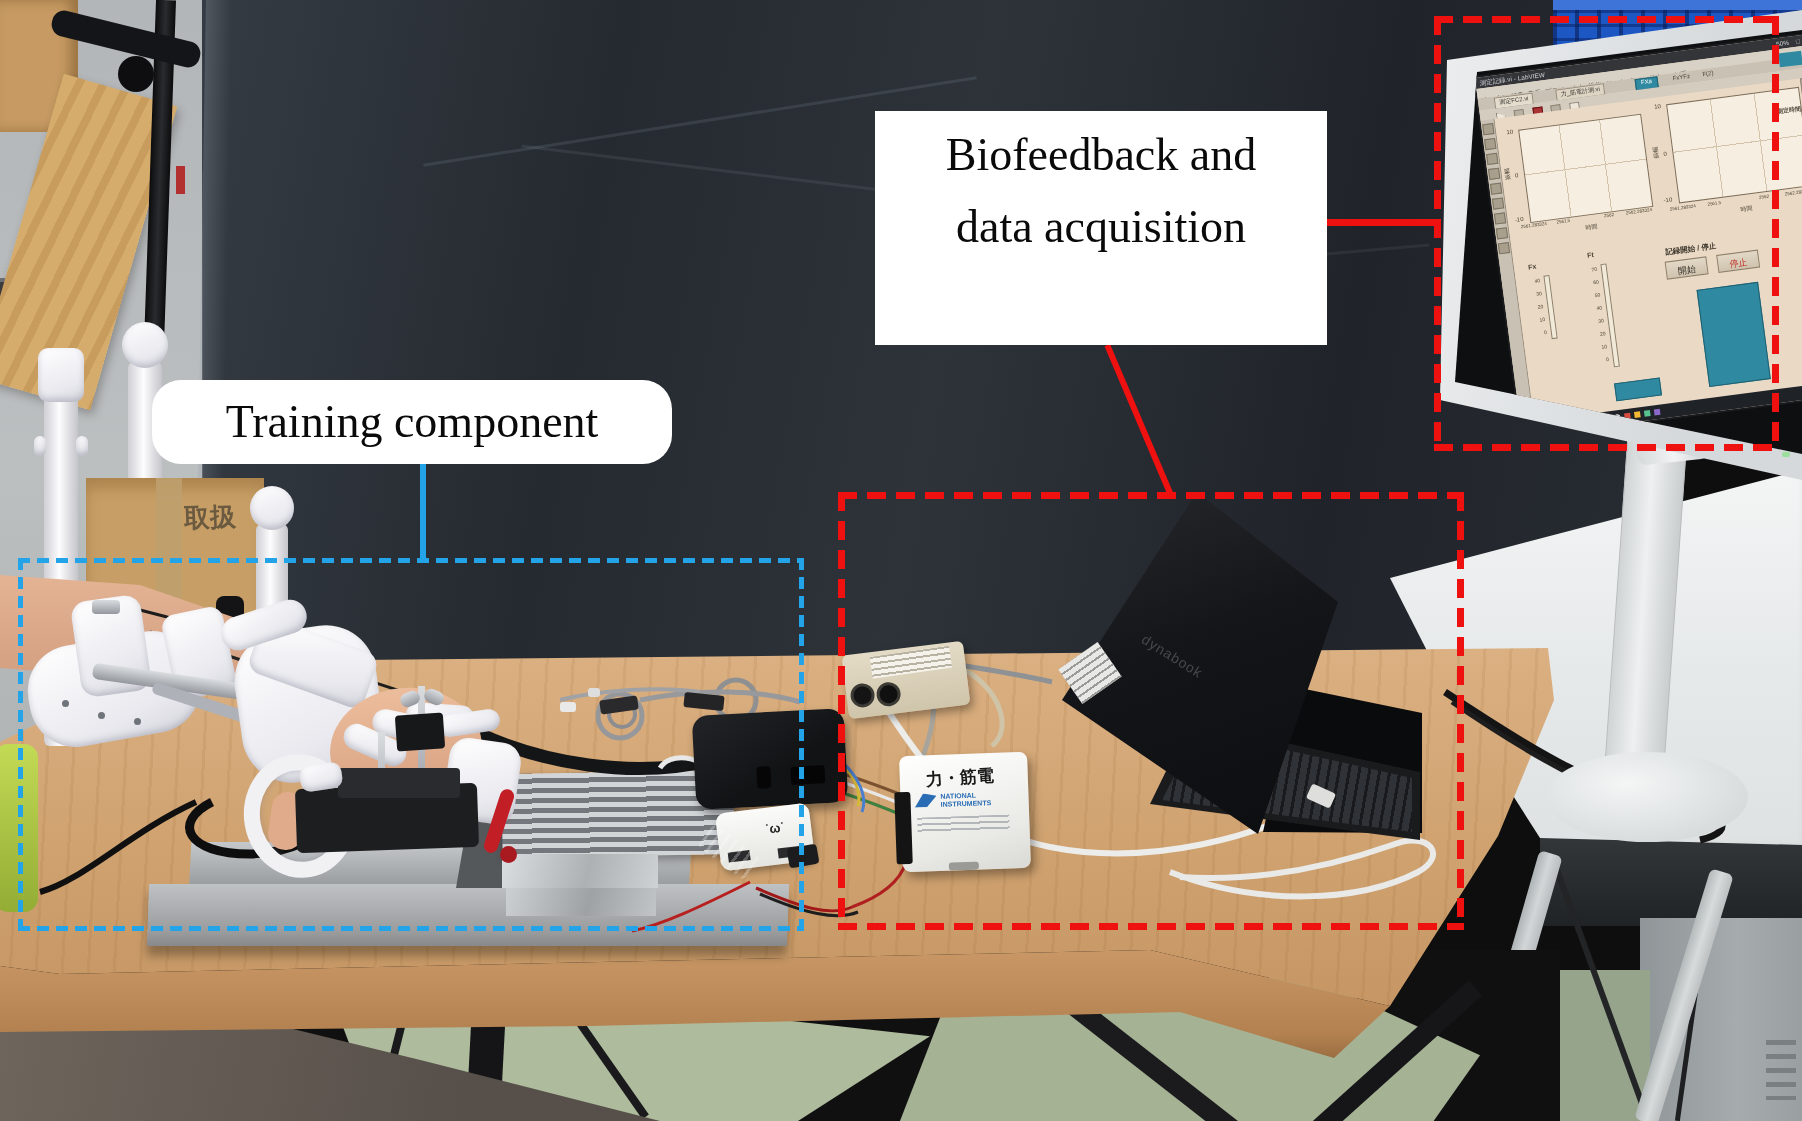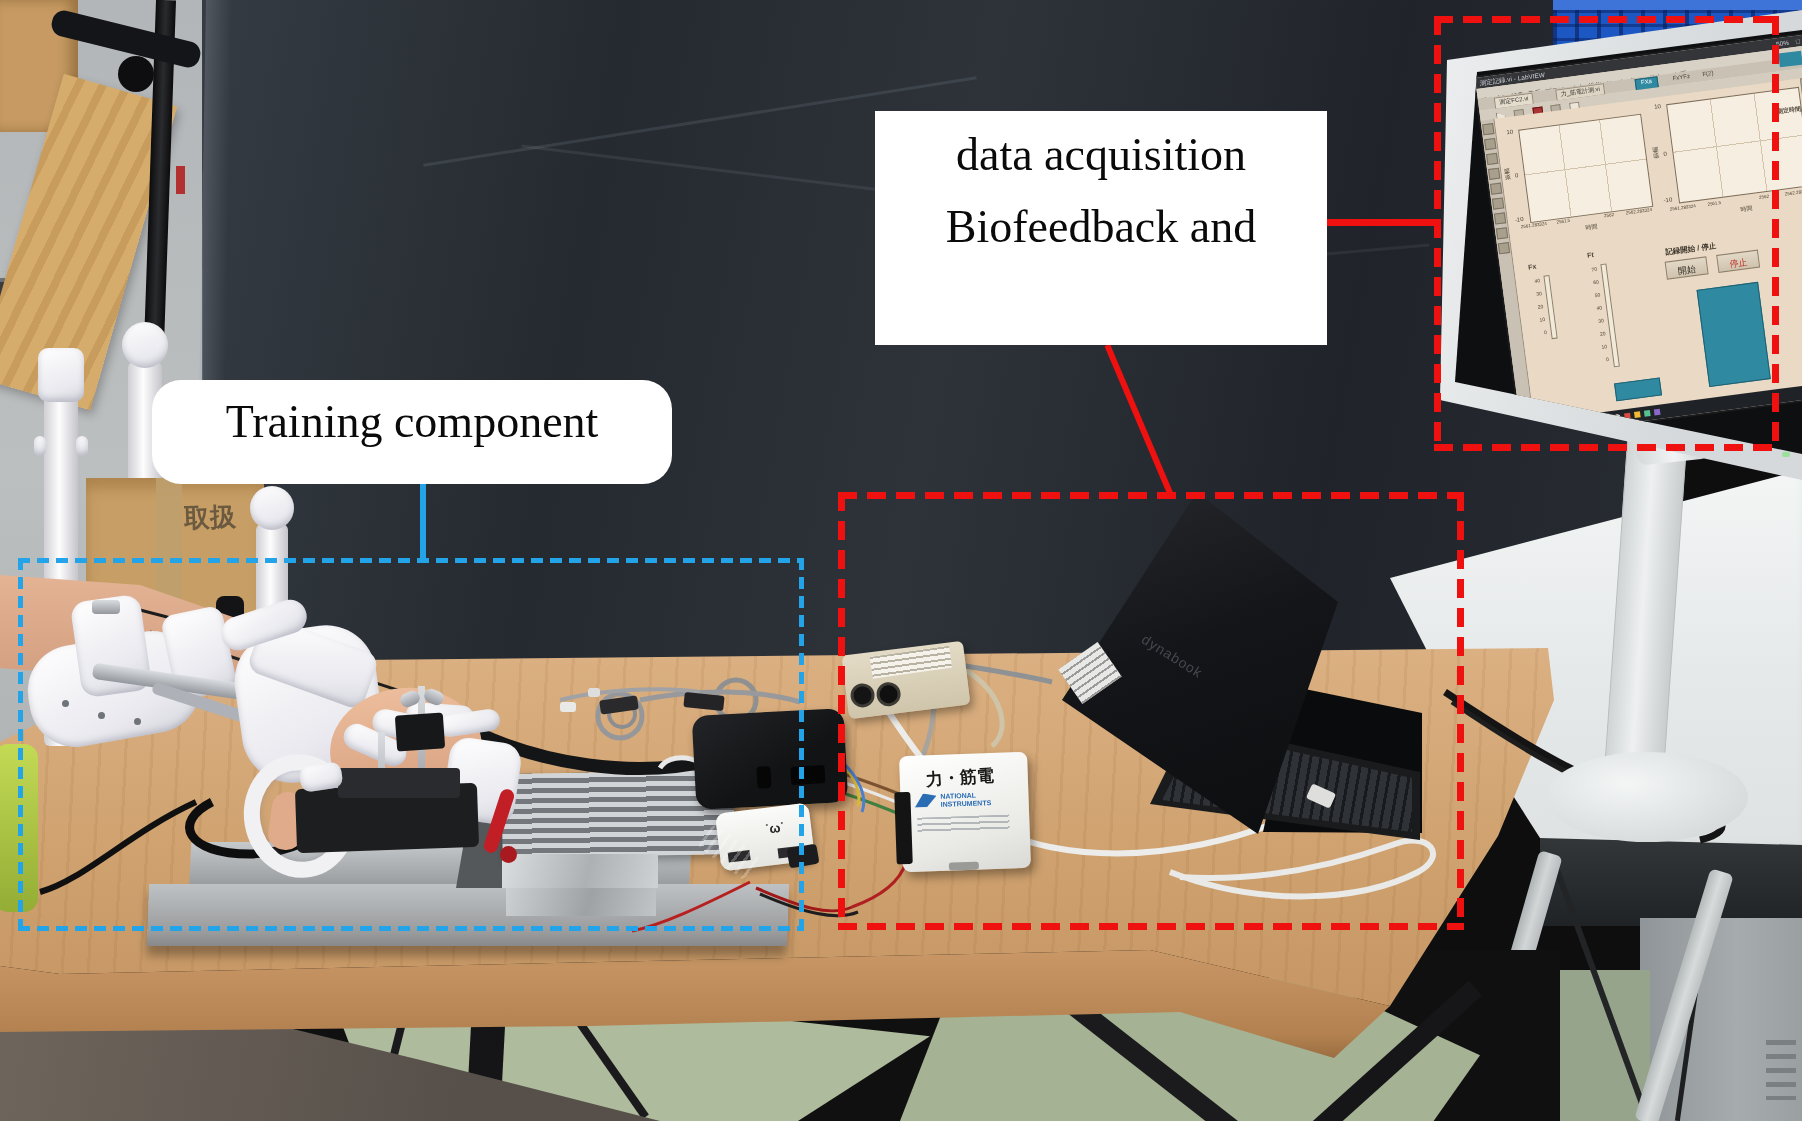--- a/index.html
+++ b/index.html
@@ -362,21 +362,21 @@
   <div class="drv" style="left:1457px;top:492px;height:438px;"></div>
 
   <div class="drh" style="left:1434px;top:16px;width:345px;"></div>
   <div class="drh" style="left:1434px;top:444px;width:345px;"></div>
   <div class="drv" style="left:1434px;top:16px;height:435px;"></div>
   <div class="drv" style="left:1772px;top:16px;height:435px;"></div>
 
   <div class="abs" style="left:1110px;top:344px;width:166px;height:6px;background:var(--red);transform:rotate(67deg);transform-origin:0 0;"></div>
   <div class="abs" style="left:1326px;top:219px;width:112px;height:7px;background:var(--red);"></div>
 
-  <div class="labelbox" style="left:152px;top:380px;width:520px;height:104px;font-size:46px;line-height:84px;border-radius:29px;">
+  <div class="labelbox" style="left:152px;top:380px;width:520px;height:84px;font-size:46px;line-height:84px;border-radius:29px;">
     <span>Training component</span>
   </div>
   <div class="labelbox" style="left:875px;top:111px;width:452px;height:234px;font-size:46px;line-height:72px;padding-top:8px;box-sizing:border-box;">
+    <div>Biofeedback and</div>
     <div>data acquisition</div>
-    <div>Biofeedback and</div>
   </div>
 
 </div>
 
 </body></html>

